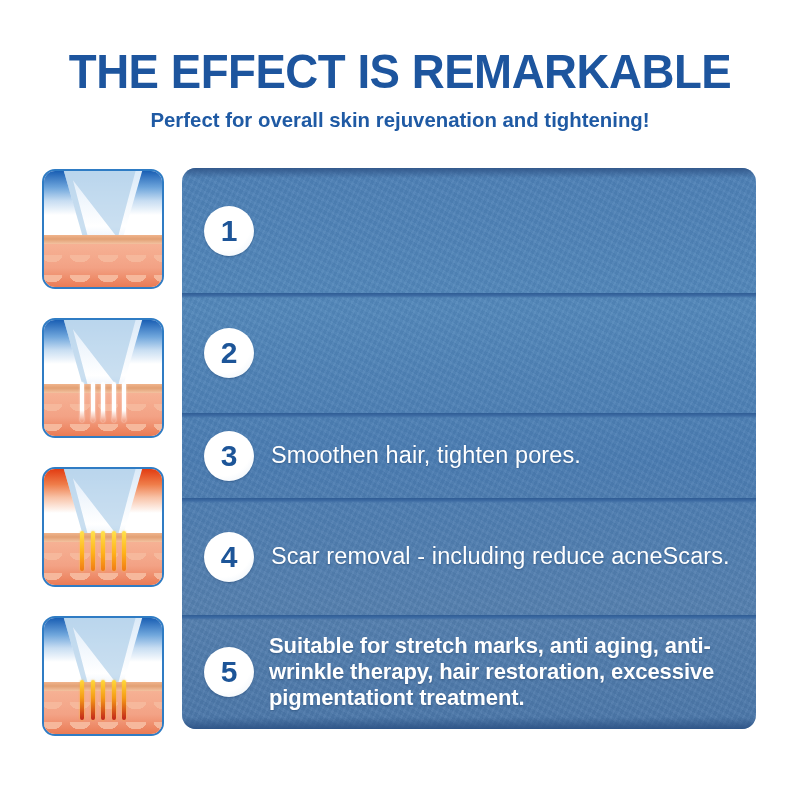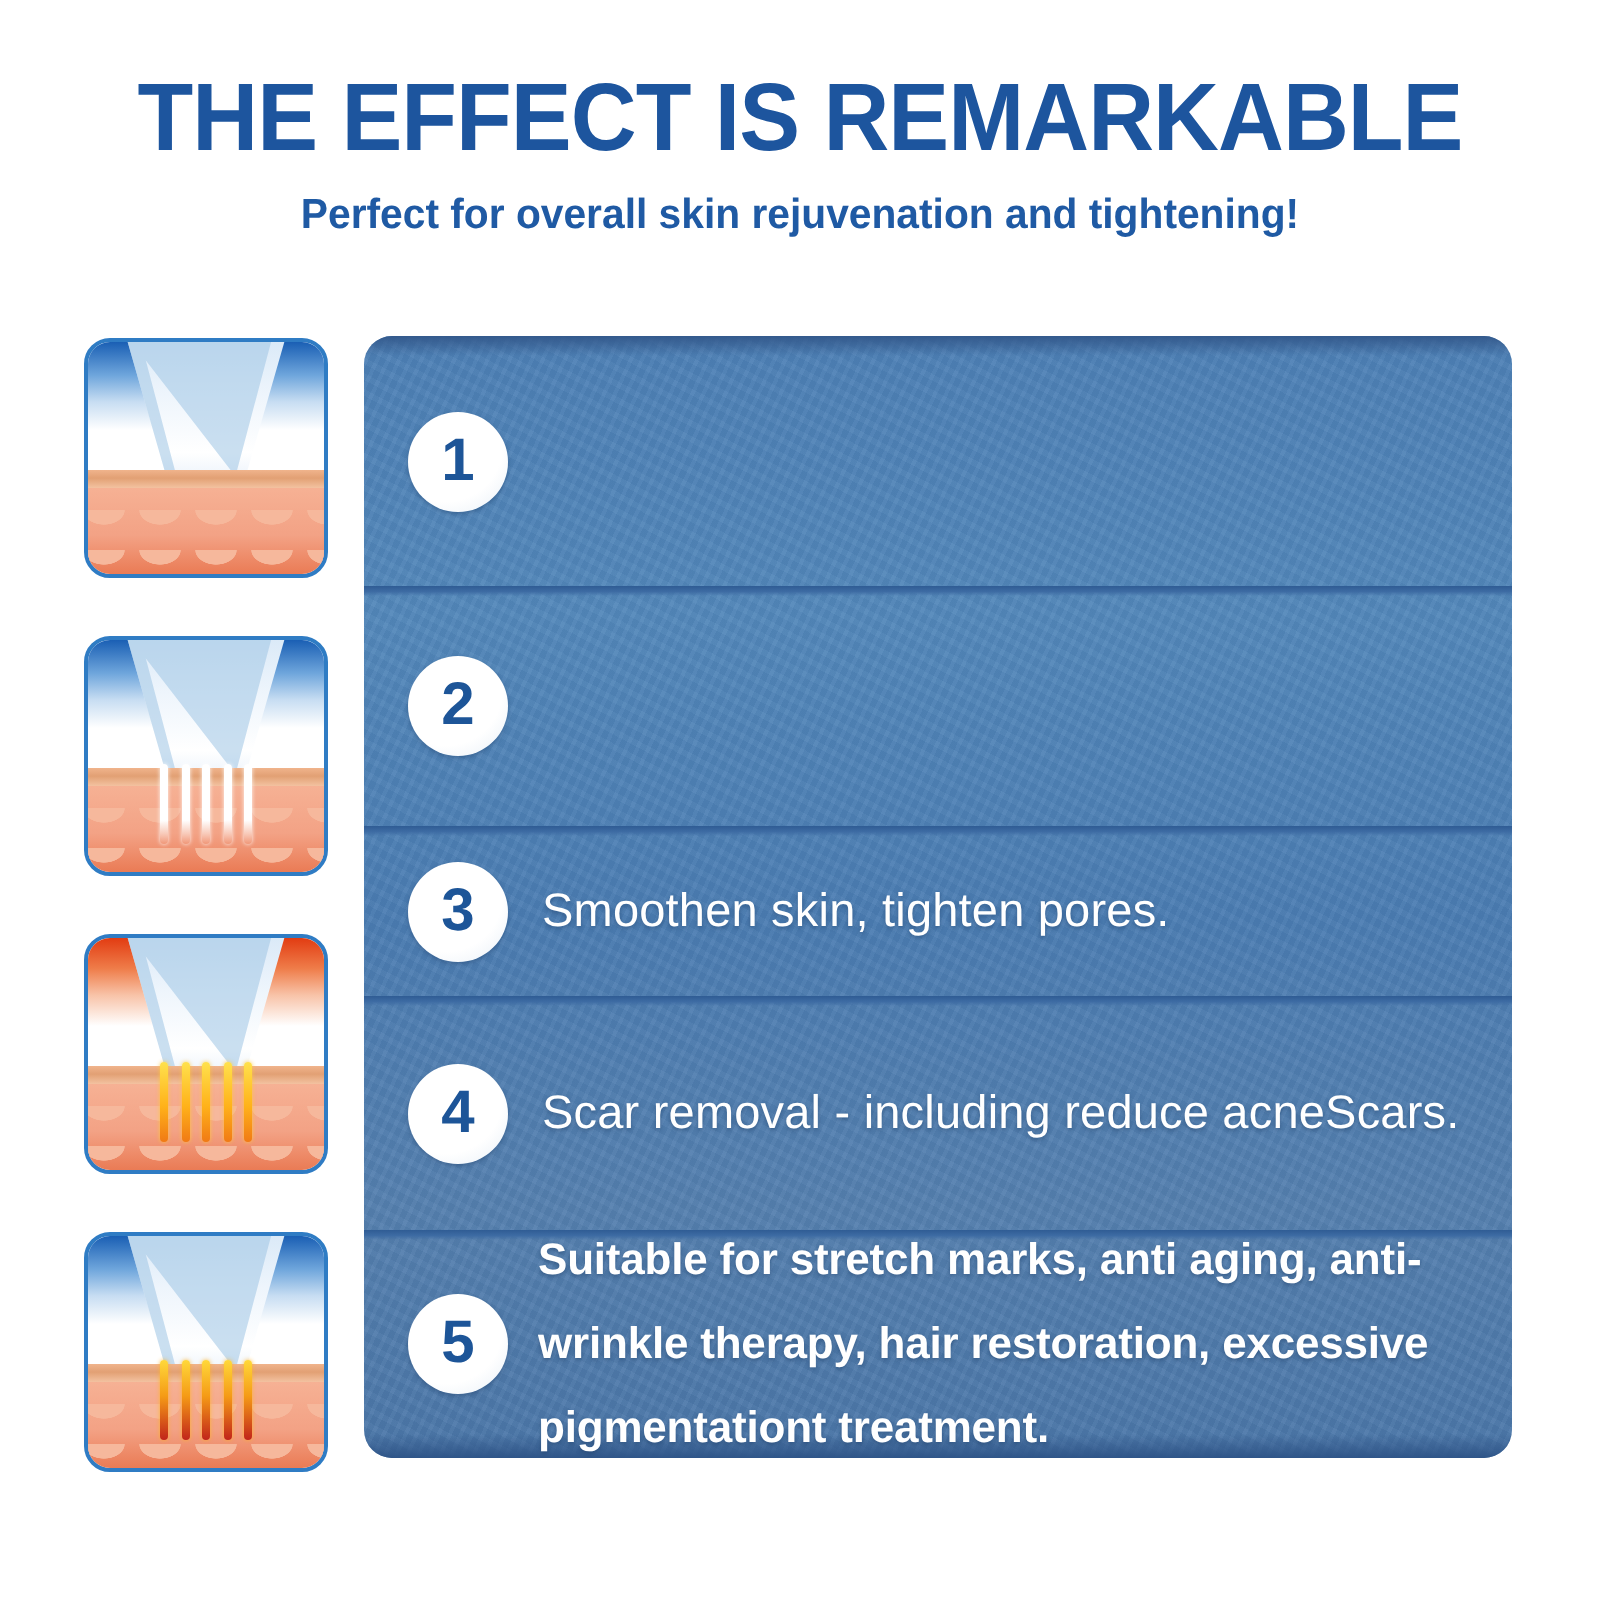--- a/index.html
+++ b/index.html
@@ -18,21 +18,21 @@
   .page {
     position: relative;
     width: 800px;
     height: 800px;
     background: #ffffff;
   }
 
   
   .header {
     position: absolute;
-    top: 0;
+    top: 12px;
     left: 0;
     width: 800px;
     text-align: center;
   }
   .main-title {
     margin: 0;
     padding-top: 34px;
     font-family: "Liberation Sans Narrow", "Liberation Sans", sans-serif;
     font-size: 48px;
     line-height: 52px;
@@ -254,21 +254,21 @@
   .row-text {
     color: #ffffff;
     font-size: 23.5px;
     line-height: 33px;
     font-weight: normal;
     letter-spacing: .1px;
     text-shadow: 0 1px 2px rgba(25,55,95,.45);
   }
   .row-5 .row-text {
     font-size: 22px;
-    line-height: 42px;
+    line-height: 26px;
     font-weight: bold;
     letter-spacing: -0.1px;
   }
   .row-5 .badge { margin-right: 15px; }
 </style>
 </head>
 <body>
 
 <div class="page">
 
@@ -355,21 +355,21 @@
     <div class="row row-1">
       <div class="badge">1</div>
     </div>
 
     <div class="row row-2">
       <div class="badge">2</div>
     </div>
 
     <div class="row row-3">
       <div class="badge">3</div>
-      <div class="row-text">Smoothen skin, tighten pores.</div>
+      <div class="row-text">Smoothen hair, tighten pores.</div>
     </div>
 
     <div class="row row-4">
       <div class="badge">4</div>
       <div class="row-text">Scar removal - including reduce acneScars.</div>
     </div>
 
     <div class="row row-5">
       <div class="badge">5</div>
       <div class="row-text">Suitable for stretch marks, anti aging, anti-wrinkle therapy, hair restoration, excessive pigmentationt treatment.</div>

